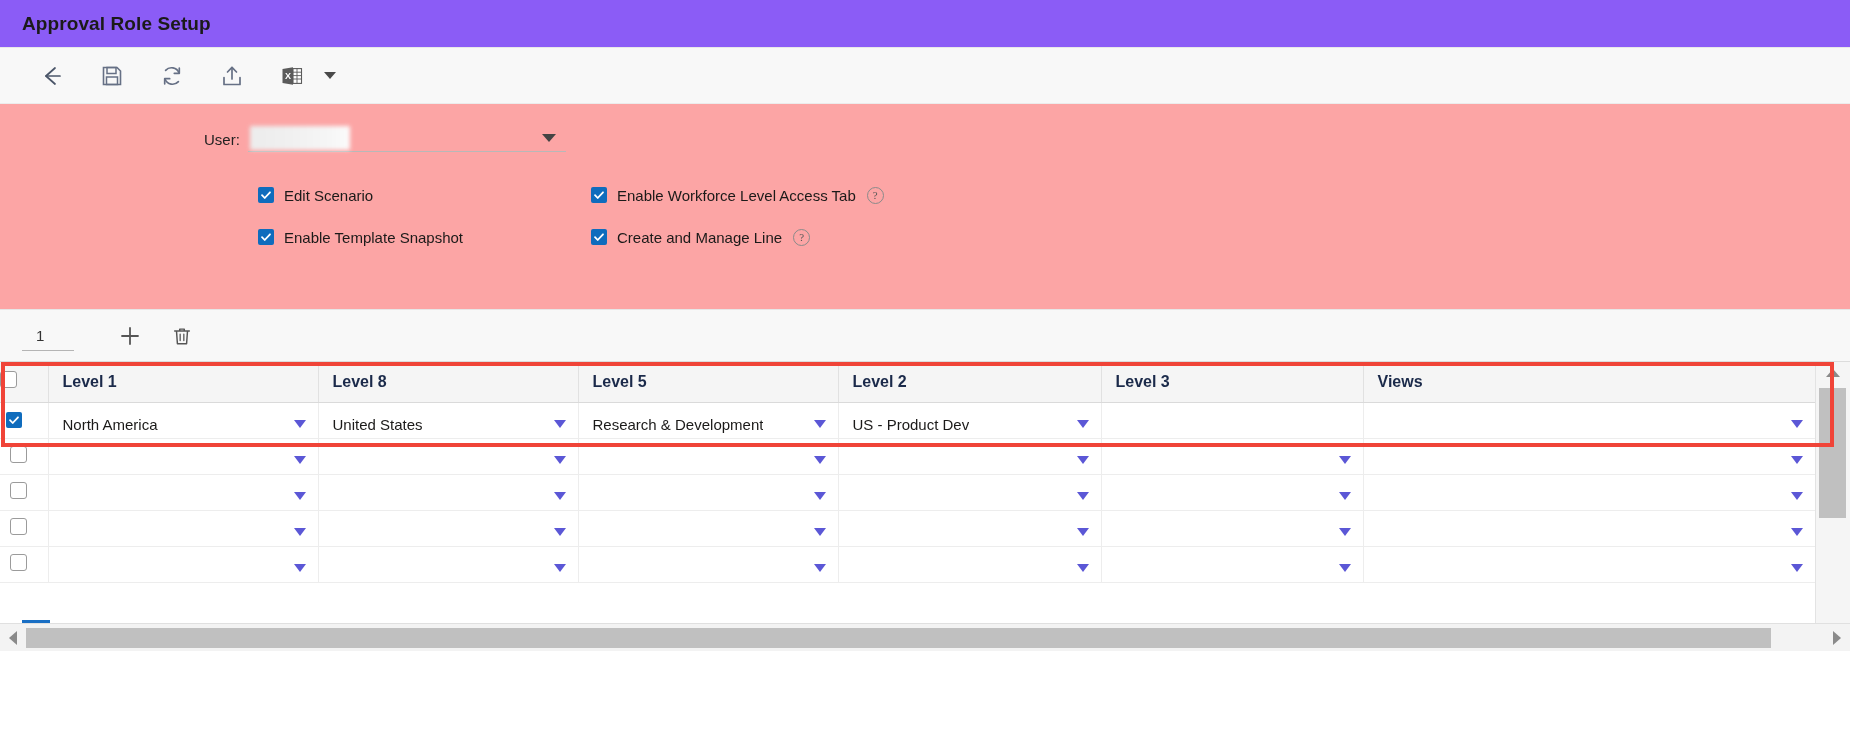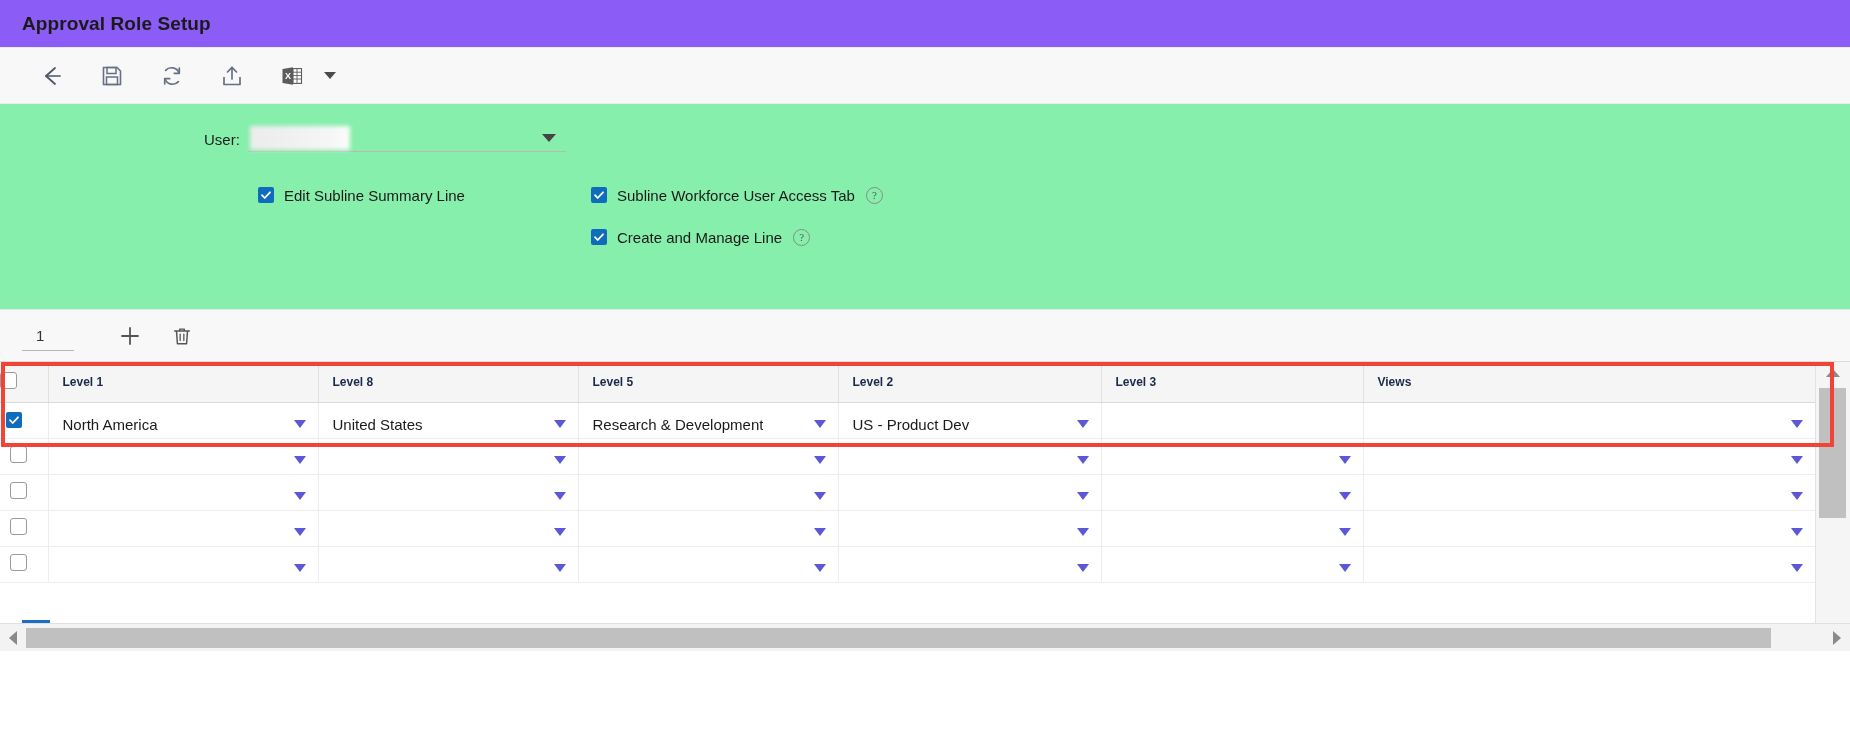--- a/index.html
+++ b/index.html
@@ -48,21 +48,21 @@
     width: 0; height: 0;
     border-left: 6px solid transparent;
     border-right: 6px solid transparent;
     border-top: 7px solid #4a4a4a;
     margin-left: 2px;
   }
 
   
   .formarea {
     padding: 22px 4px 0 0;
-    background: #86efac;
+    background: #fca5a5;
     height: 205px;
     position: relative;
   }
   .userrow {
     display: flex; align-items: flex-end;
     padding-left: 204px;
   }
   .userlabel {
     font-size: 15px; color: #222;
     padding-bottom: 4px; margin-right: 8px;
@@ -163,21 +163,21 @@
   table.grid {
     width: 100%;
     border-collapse: collapse;
     table-layout: fixed;
   }
   table.grid th {
     height: 40px;
     background: #f5f5f5;
     border-right: 1px solid #e1e1e1;
     border-bottom: 1px solid #dadada;
-    font-size: 12px; font-weight: bold;
+    font-size: 16px; font-weight: bold;
     color: #1b2a4a;
     text-align: left;
     padding-left: 14px;
   }
   table.grid td {
     height: 36px;
     border-right: 1px solid #ededed;
     border-bottom: 1px solid #ededed;
     font-size: 15px;
     color: #1b1a19;
@@ -342,40 +342,48 @@
     <span class="userlabel">User:</span>
     <div class="userfield">
       <span class="user-redact"></span>
       <span class="user-caret"></span>
     </div>
   </div>
 
   <div class="checkcols">
 
     <div class="col col-left">
-
-
       <div class="cbrow">
         <span class="cb">
           <svg width="12" height="12" viewBox="0 0 12 12">
               <path d="M2 6.2 L4.7 9 L10 3.3" stroke="#fff" stroke-width="1.8" fill="none" stroke-linecap="round" stroke-linejoin="round"></path>
             </svg>
         </span>
-        <span class="cblabel">Edit Subline Summary Line</span>
-      </div>
+        <span class="cblabel">Edit Scenario</span>
+      </div>
+
+      <div class="cbrow">
+        <span class="cb">
+          <svg width="12" height="12" viewBox="0 0 12 12">
+              <path d="M2 6.2 L4.7 9 L10 3.3" stroke="#fff" stroke-width="1.8" fill="none" stroke-linecap="round" stroke-linejoin="round"></path>
+            </svg>
+        </span>
+        <span class="cblabel">Enable Template Snapshot</span>
+      </div>
+
     </div>
 
     <div class="col col-right">
       <div class="cbrow">
         <span class="cb">
           <svg width="12" height="12" viewBox="0 0 12 12">
               <path d="M2 6.2 L4.7 9 L10 3.3" stroke="#fff" stroke-width="1.8" fill="none" stroke-linecap="round" stroke-linejoin="round"></path>
             </svg>
         </span>
-        <span class="cblabel">Subline Workforce User Access Tab</span>
+        <span class="cblabel">Enable Workforce Level Access Tab</span>
         <span class="helpicon">?</span>
       </div>
 
       <div class="cbrow">
         <span class="cb">
           <svg width="12" height="12" viewBox="0 0 12 12">
               <path d="M2 6.2 L4.7 9 L10 3.3" stroke="#fff" stroke-width="1.8" fill="none" stroke-linecap="round" stroke-linejoin="round"></path>
             </svg>
         </span>
         <span class="cblabel">Create and Manage Line</span>

